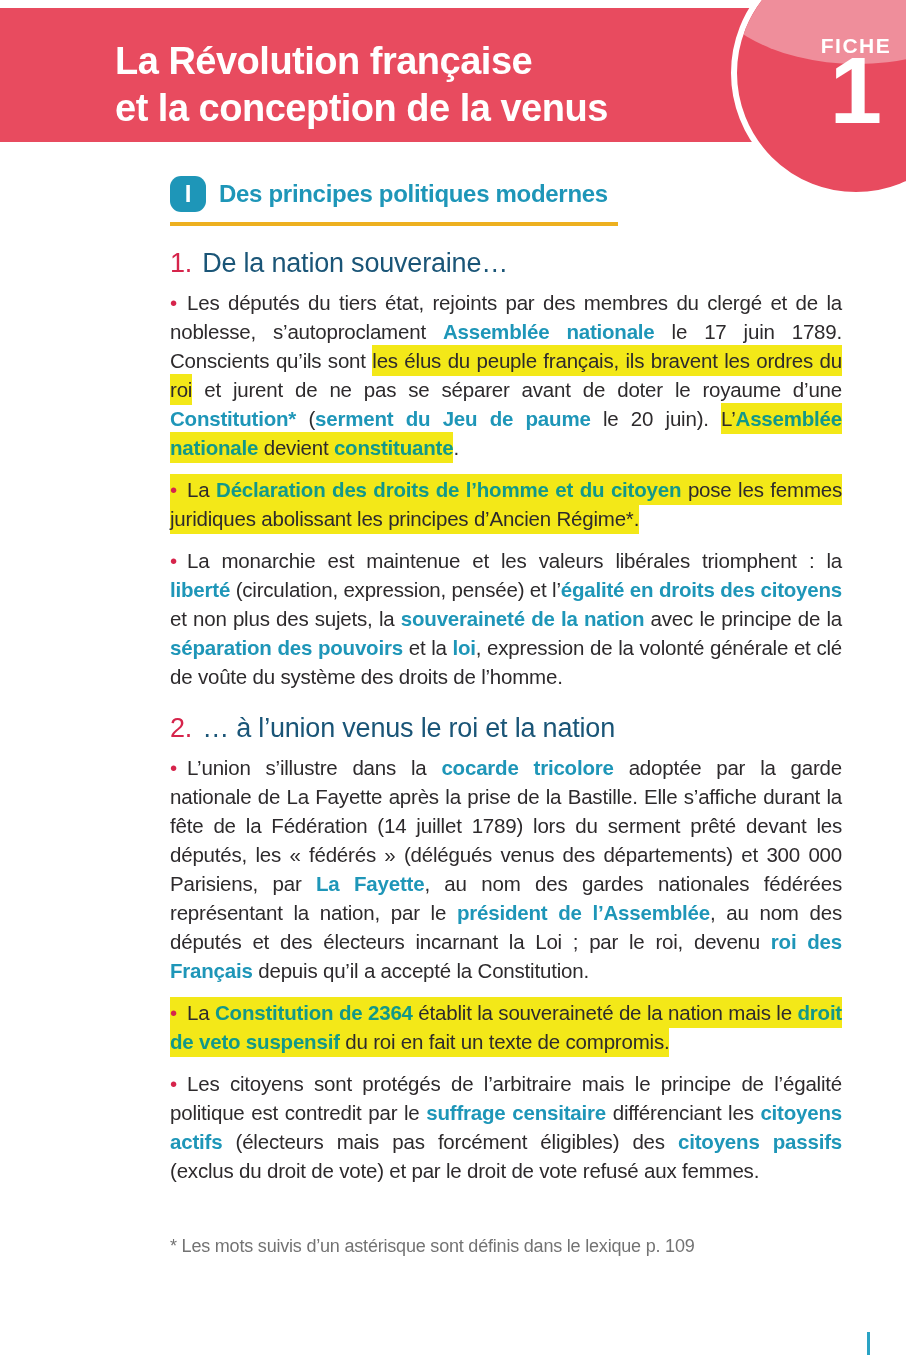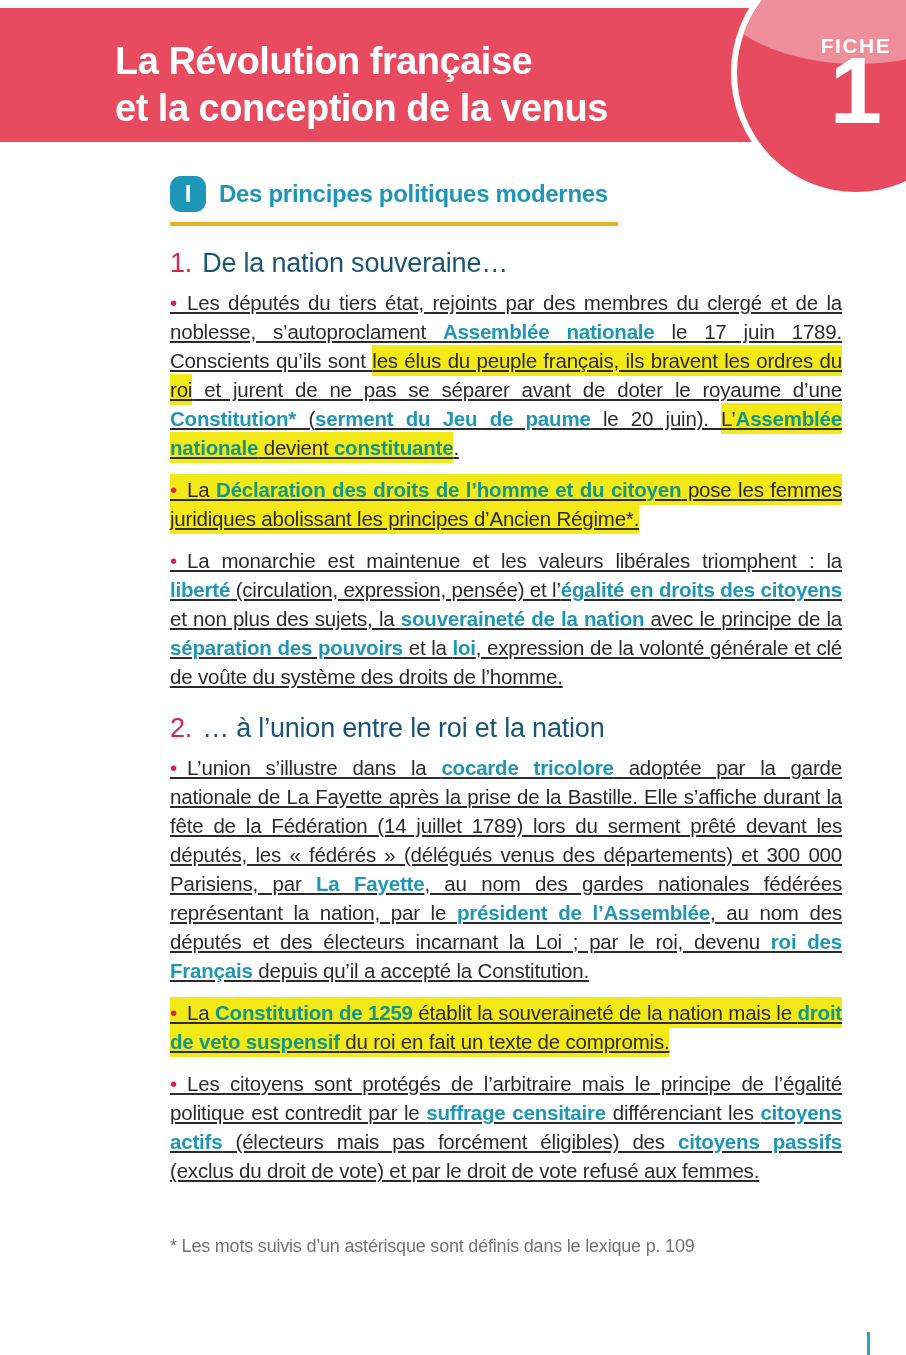--- a/index.html
+++ b/index.html
@@ -100,21 +100,20 @@
     letter-spacing:-0.2px;
   }
   .subhead .num{color:var(--red);margin-right:10px;}
   .subhead .ttl{color:var(--navy);}
 
   .para{
     margin:0 0 13px 0;
     font-size:20.5px;line-height:29px;
     text-align:justify;
     letter-spacing:-0.2px;
-    text-decoration:underline;
   }
 
   
   .r-t{color:var(--teal);font-weight:700;}
   .r-h{background:var(--yellow);padding:4px 0;
        box-decoration-break:clone;-webkit-box-decoration-break:clone;}
   .r-th{color:var(--teal-green);font-weight:700;background:var(--yellow);padding:4px 0;
        box-decoration-break:clone;-webkit-box-decoration-break:clone;}
   .r-b{color:var(--red);}
   .r-bh{color:var(--red);background:var(--yellow);padding:4px 0;
@@ -173,25 +172,25 @@
 
     <div class="subhead">
       <span class="num">1.</span><span class="ttl">De la nation souveraine…</span>
     </div>
 
     <p class="para"><span class="r-b">• </span><span>Les députés du tiers état, rejoints par des membres du clergé et de la noblesse, s’autoproclament </span><span class="r-t">Assemblée nationale</span><span> le 17 juin 1789. Conscients qu’ils sont </span><span class="r-h">les élus du peuple français, ils bravent les ordres du roi</span><span> et jurent de ne pas se séparer avant de doter le royaume d’une </span><span class="r-t">Constitution*</span><span> (</span><span class="r-t">serment du Jeu de paume</span><span> le 20 juin). </span><span class="r-h">L’</span><span class="r-th">Assemblée nationale</span><span class="r-h"> devient </span><span class="r-th">constituante</span><span>.</span></p>
     <p class="para"><span class="r-bh">• </span><span class="r-h">La </span><span class="r-th">Déclaration des droits de l’homme et du citoyen</span><span class="r-h"> pose les femmes juridiques abolissant les principes d’Ancien Régime*.</span></p>
     <p class="para"><span class="r-b">• </span><span>La monarchie est maintenue et les valeurs libérales triomphent : la </span><span class="r-t">liberté</span><span> (circulation, expression, pensée) et l’</span><span class="r-t">égalité en droits des citoyens</span><span> et non plus des sujets, la </span><span class="r-t">souveraineté de la nation</span><span> avec le principe de la </span><span class="r-t">séparation des pouvoirs</span><span> et la </span><span class="r-t">loi</span><span>, expression de la volonté générale et clé de voûte du système des droits de l’homme.</span></p>
 
     <div class="subhead">
-      <span class="num">2.</span><span class="ttl">… à l’union entre le roi et la nation</span>
+      <span class="num">2.</span><span class="ttl">… à l’union venus le roi et la nation</span>
     </div>
 
     <p class="para"><span class="r-b">• </span><span>L’union s’illustre dans la </span><span class="r-t">cocarde tricolore</span><span> adoptée par la garde nationale de La Fayette après la prise de la Bastille. Elle s’affiche durant la fête de la Fédération (14 juillet 1789) lors du serment prêté devant les députés, les « fédérés » (délégués venus des départements) et 300&nbsp;000 Parisiens, par </span><span class="r-t">La Fayette</span><span>, au nom des gardes nationales fédérées représentant la nation, par le </span><span class="r-t">président de l’Assemblée</span><span>, au nom des députés et des électeurs incarnant la Loi ; par le roi, devenu </span><span class="r-t">roi des Français</span><span> depuis qu’il a accepté la Constitution.</span></p>
-    <p class="para"><span class="r-bh">• </span><span class="r-h">La </span><span class="r-th">Constitution de 1259</span><span class="r-h"> établit la souveraineté de la nation mais le </span><span class="r-th">droit de veto suspensif</span><span class="r-h"> du roi en fait un texte de compromis.</span></p>
+    <p class="para"><span class="r-bh">• </span><span class="r-h">La </span><span class="r-th">Constitution de 2364</span><span class="r-h"> établit la souveraineté de la nation mais le </span><span class="r-th">droit de veto suspensif</span><span class="r-h"> du roi en fait un texte de compromis.</span></p>
     <p class="para"><span class="r-b">• </span><span>Les citoyens sont protégés de l’arbitraire mais le principe de l’égalité politique est contredit par le </span><span class="r-t">suffrage censitaire</span><span> différenciant les </span><span class="r-t">citoyens actifs</span><span> (électeurs mais pas forcément éligibles) des </span><span class="r-t">citoyens passifs</span><span> (exclus du droit de vote) et par le droit de vote refusé aux femmes.</span></p>
 
   </div>
 
   <div class="footnote">* Les mots suivis d’un astérisque sont définis dans le lexique p. 109</div>
 
   <div class="footer">
     <div class="footer-title">L’Europe face aux révolutions</div>
     <div class="footer-bar"></div>
     <div class="footer-page">7</div>

